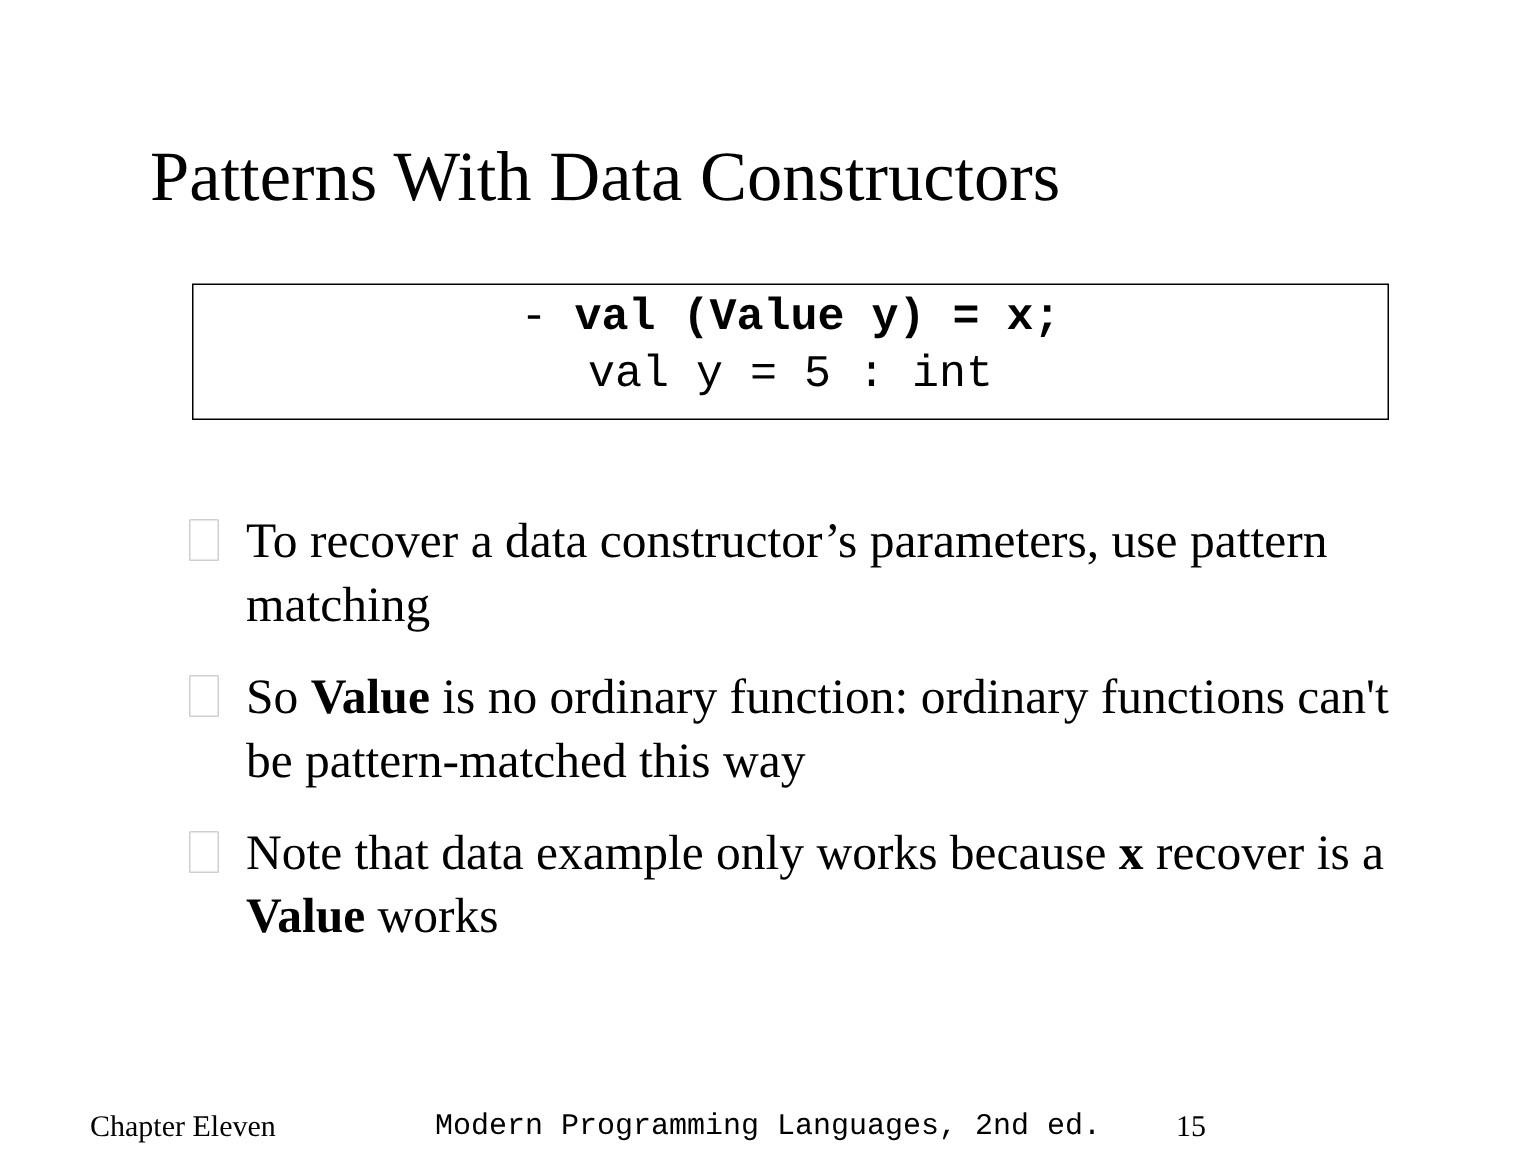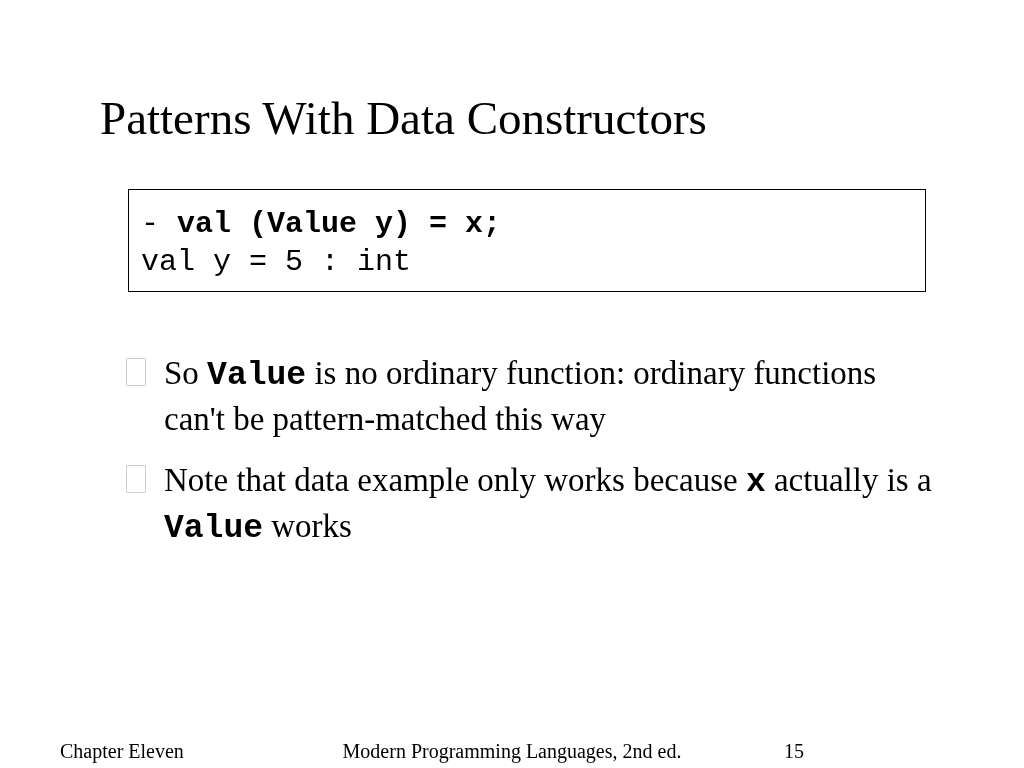--- a/index.html
+++ b/index.html
@@ -1,47 +1,50 @@
 <!DOCTYPE html>
 <html><head>
 <meta charset="utf-8">
 <style>
   * { margin: 0; padding: 0; box-sizing: border-box; }
   html, body { width: 1024px; height: 768px; background: #ffffff; font-family: "Times New Roman", Times, serif; color: #000; }
   .slide { width: 1024px; height: 768px; position: relative; padding: 70px 70px 0 100px; margin-top: 21px; }
   .title { font-size: 47px; font-weight: 400; margin-bottom: 44px; }
-  .codebox { border: 1.5px solid #000; padding: 16px 12px 10px 12px; margin: 0 28px 0 28px; margin-bottom: 60px; }
+  .codebox { border: 1.5px solid #000; padding: 4px 12px 10px 12px; margin: 0 28px 0 28px; margin-bottom: 60px; text-align: center; }
   .codebox pre { font-family: "Courier New", Courier, monospace; font-size: 30px; line-height: 1.25; white-space: pre; }
   .codebox .b { font-weight: bold; }
   .bullets { list-style: none; margin: 0 10px 0 22px; }
   .bullets li { position: relative; font-size: 33px; line-height: 1.3; padding-left: 42px; margin-bottom: 18px; }
   .bullets li::before { content: ""; position: absolute; left: 4px; top: 6px; width: 18px; height: 26px; border: 1.5px solid #cfcfcf; border-radius: 1px; }
-  .mono { font-family: Liberation Mono, monospace; font-weight: bold; }
+  .mono { font-family: Liberation Serif, serif; font-weight: bold; }
   .footer { position: absolute; bottom: 26px; left: 0; width: 864px; display: flex; justify-content: space-between; padding: 0 60px 0 60px; font-size: 20px; }
-  .footer .center { position: absolute; left: 0; width: 1024px; text-align: center; }
+  .footer .center { position: absolute; left: 0; width: 1024px; text-align: center; font-family: Liberation Mono, monospace; }
   .footer .right { margin-left: auto; }
 </style>
 </head>
 <body>
 
 <div class="slide">
 
   <h1 class="title">Patterns With Data Constructors</h1>
 
   <div class="codebox">
     <pre><span>- </span><span class="b">val (Value y) = x;</span>
 <span>val y = 5 : int</span></pre>
   </div>
 
   <ul class="bullets">
     <li>
+      <span>To recover a data constructor’s parameters, use pattern matching</span>
+    </li>
+    <li>
       <span>So </span><span class="mono">Value</span><span> is no ordinary function: ordinary functions can't be pattern-matched this way</span>
     </li>
     <li>
-      <span>Note that data example only works because </span><span class="mono">x</span><span> actually is a </span><span class="mono">Value</span><span> works</span>
+      <span>Note that data example only works because </span><span class="mono">x</span><span> recover is a </span><span class="mono">Value</span><span> works</span>
     </li>
   </ul>
 
   <div class="footer">
     <div>Chapter Eleven</div>
     <div class="center">Modern Programming Languages, 2nd ed.</div>
     <div class="right">15</div>
   </div>
 
 </div>

